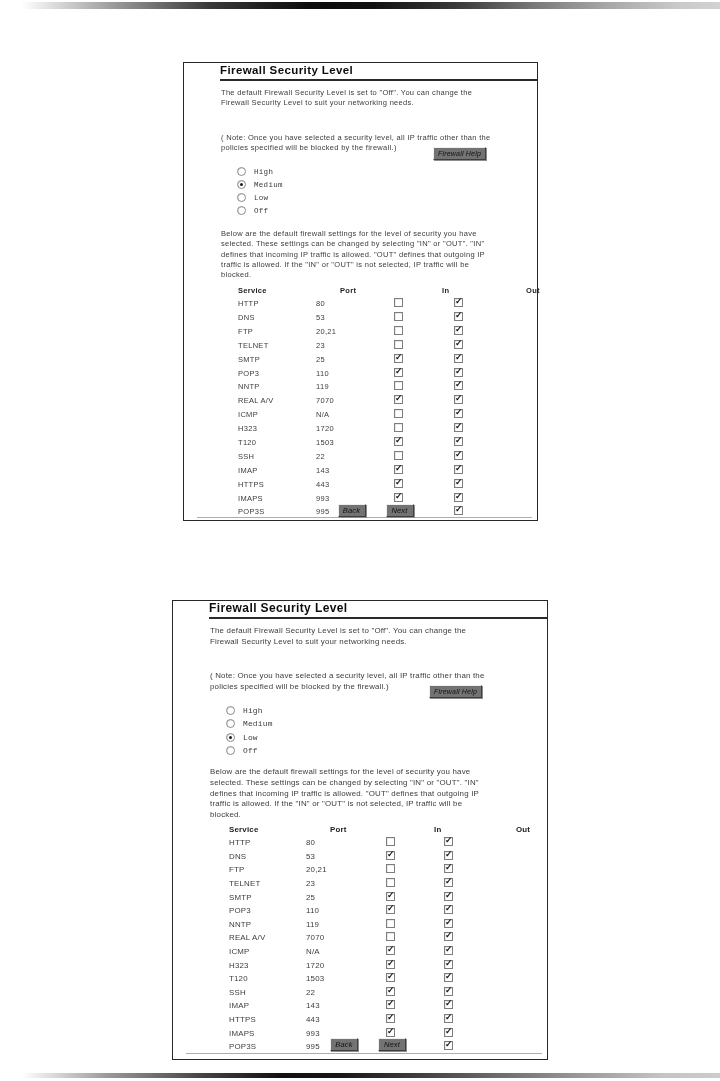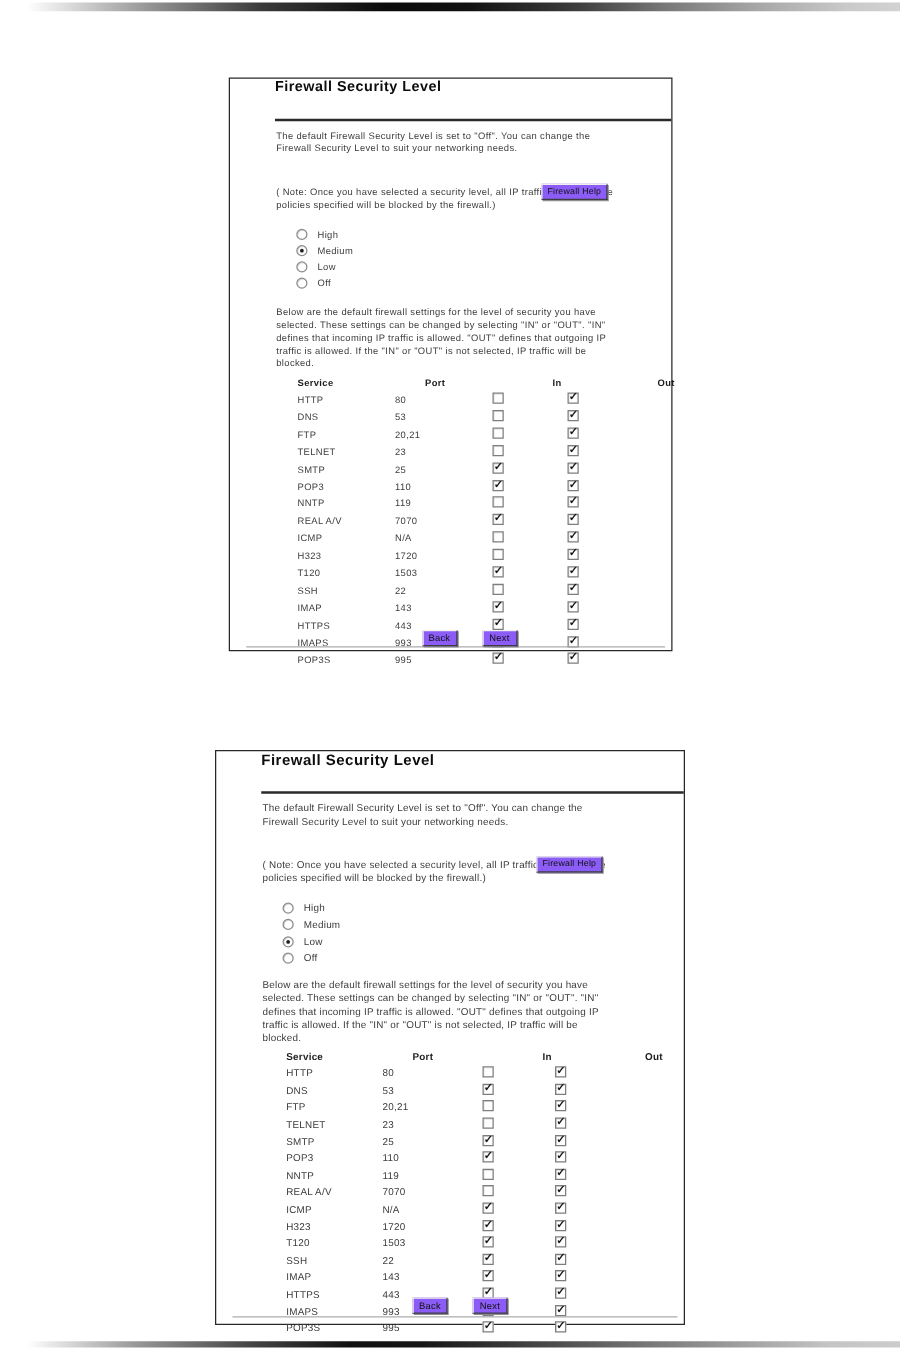--- a/index.html
+++ b/index.html
@@ -15,48 +15,48 @@
   .edge-bar.bottom{
     top:1073px;height:5px;
     background:linear-gradient(to right,#ffffff 0%,#ffffff 3%,#999 15%,#444 28%,#101010 39%,#161616 47%,#3a3a3a 57%,#6b6b6b 69%,#9a9a9a 81%,#c4c4c4 92%,#cccccc 100%);
   }
   .panel{
     position:absolute;background:#fff;border:1px solid #282828;color:#3c3c3c;
   }
   .panel-0{left:183px;top:62px;width:353px;height:457px;font-size:7.5px;letter-spacing:0.3px;}
   .panel-1{left:172px;top:600px;width:374px;height:458px;font-size:7.9px;letter-spacing:0.2px;}
   .title{
-    font-weight:bold;color:#0d0d0d;margin:1px 0 0 36px;padding-bottom:18px;
+    font-weight:bold;color:#0d0d0d;margin:1px 0 0 36px;padding-bottom:2px;
     border-bottom:2px solid #2a2a2a;letter-spacing:0.4px;line-height:13px;
   }
   .panel-0 .title{font-size:11.5px;}
   .panel-1 .title{font-size:12px;}
   .para{white-space:pre-line;margin:0 6px 0 37px;}
   .panel-0 .para{line-height:10.3px;}
   .panel-1 .para{line-height:10.6px;}
   .intro{margin-top:7px;}
   .note{margin-top:24px;}
   .panel-0 .desc{margin-top:12px;}
   .panel-1 .desc{margin-top:10px;}
-  .radio-group{margin:12px 0 0 53px;}
+  .radio-group{margin:12px 0 0 53px;font-family:Liberation Mono, monospace;}
   .panel-1 .radio-group{margin-top:11px;}
   .radio-row{display:flex;align-items:center;height:13px;}
   .panel-1 .radio-row{height:13.5px;}
   .radio{
     width:7px;height:7px;border:1px solid #8a8a8a;border-radius:50%;background:#fff;
     position:relative;flex:0 0 auto;box-shadow:inset 0.5px 0.5px 0 #c9c9c9;cursor:pointer;
   }
   .radio.selected::after{
     content:"";position:absolute;left:2px;top:2px;width:3px;height:3px;border-radius:50%;background:#1c1c1c;
   }
   .radio-label{margin-left:8px;}
   .btn{
-    font-family:"Liberation Sans", sans-serif;color:#111;background:#8b5cf6;
+    font-family:"Liberation Sans", sans-serif;color:#111;background:#737373;
     border:1px solid;border-color:#f1efe9 #3e3e3e #3e3e3e #f1efe9;
-    box-shadow:1px 1px 0 #8d8d8d;cursor:pointer;padding:0 4px;letter-spacing:0.2px;
+    box-shadow:1px 1px 0 #8d8d8d;cursor:pointer;padding:0 4px;letter-spacing:0.2px;font-style:italic;
   }
   .help-btn{position:absolute;top:84px;height:13px;font-size:7px;}
   .panel-0 .help-btn{right:51px;}
   .panel-1 .help-btn{right:65px;}
   .table{margin-top:3px;}
   .panel-1 .table{margin-top:2px;}
   .trow{
     display:grid;grid-template-columns:78px 78px 60px auto;
     margin-left:54px;align-items:center;height:13.9px;
   }

